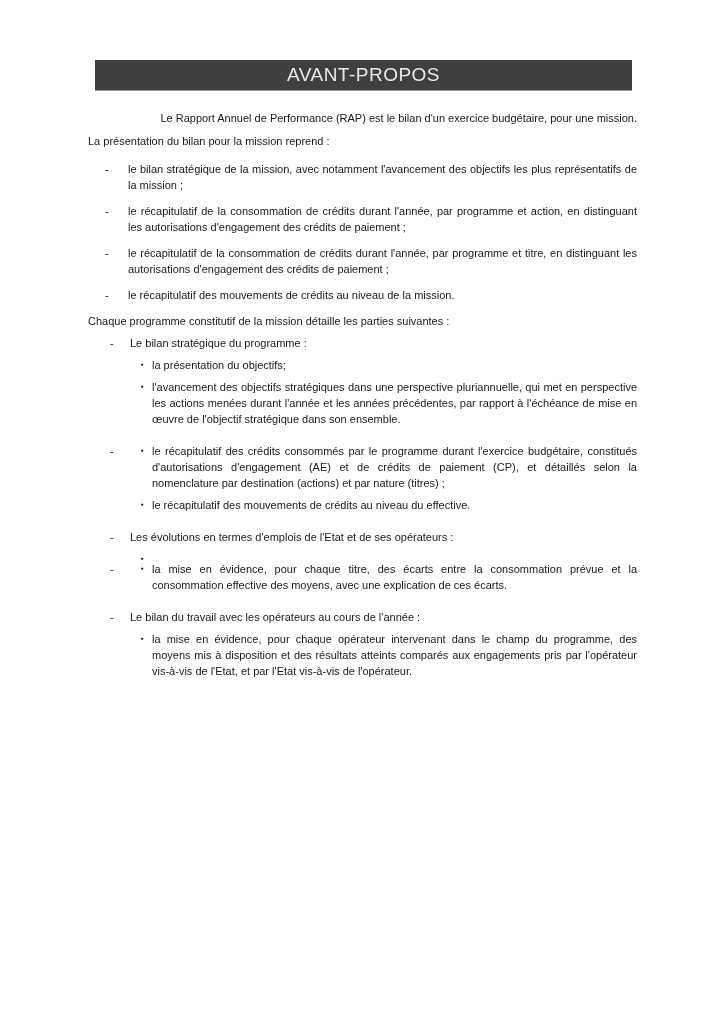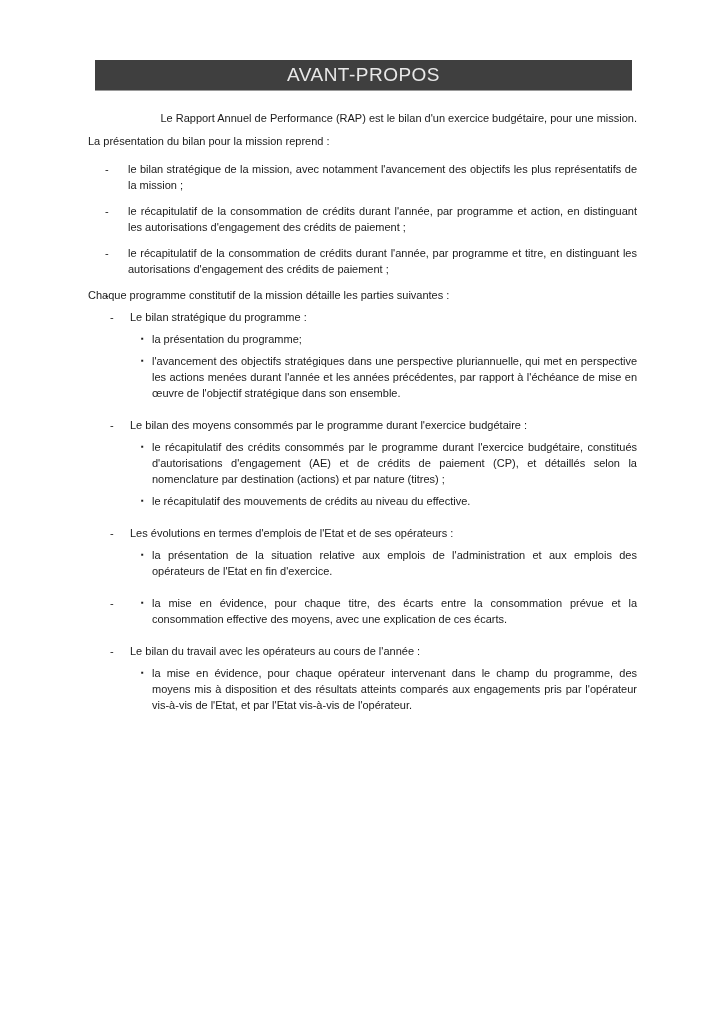--- a/index.html
+++ b/index.html
@@ -101,65 +101,64 @@
       <div class="dash-item">
         <span class="marker">-</span>
         <span>le récapitulatif de la consommation de crédits durant l'année, par programme et action, en distinguant les autorisations d'engagement des crédits de paiement ;</span>
       </div>
       <div class="dash-item">
         <span class="marker">-</span>
         <span>le récapitulatif de la consommation de crédits durant l'année, par programme et titre, en distinguant les autorisations d'engagement des crédits de paiement ;</span>
       </div>
       <div class="dash-item">
         <span class="marker">-</span>
+        <span>le récapitulatif des mouvements de crédits au niveau de la mission.</span>
       </div>
     </div>
 
     <p class="para programme-intro">Chaque programme constitutif de la mission détaille les parties suivantes :</p>
 
     <div>
 
       <div class="section">
         <div class="section-heading">
           <span class="marker">-</span>
           <span>Le bilan stratégique du programme :</span>
         </div>
         <div class="square-item">
           <span class="marker">▪</span>
-          <span>la présentation du programme;</span>
+          <span>la présentation du objectifs;</span>
         </div>
         <div class="square-item">
           <span class="marker">▪</span>
           <span>l'avancement des objectifs stratégiques dans une perspective pluriannuelle, qui met en perspective les actions menées durant l'année et les années précédentes, par rapport à l'échéance de mise en œuvre de l'objectif stratégique dans son ensemble.</span>
         </div>
       </div>
 
       <div class="section">
         <div class="section-heading">
           <span class="marker">-</span>
-          <span>Le bilan des moyens consommés par le programme durant l'exercice budgétaire :</span>
         </div>
         <div class="square-item">
           <span class="marker">▪</span>
           <span>le récapitulatif des crédits consommés par le programme durant l'exercice budgétaire, constitués d'autorisations d'engagement (AE) et de crédits de paiement (CP), et détaillés selon la nomenclature par destination (actions) et par nature (titres) ;</span>
         </div>
         <div class="square-item">
           <span class="marker">▪</span>
           <span>le récapitulatif des mouvements de crédits au niveau du effective.</span>
         </div>
       </div>
 
       <div class="section">
         <div class="section-heading">
           <span class="marker">-</span>
           <span>Les évolutions en termes d'emplois de l'Etat et de ses opérateurs :</span>
         </div>
         <div class="square-item">
           <span class="marker">▪</span>
-          <span>la présentation de la situation relative aux emplois de l'administration et aux emplois des opérateurs de l'Etat en fin d'exercice.</span>
         </div>
       </div>
 
       <div class="section">
         <div class="section-heading">
           <span class="marker">-</span>
         </div>
         <div class="square-item">
           <span class="marker">▪</span>
           <span>la mise en évidence, pour chaque titre, des écarts entre la consommation prévue et la consommation effective des moyens, avec une explication de ces écarts.</span>

